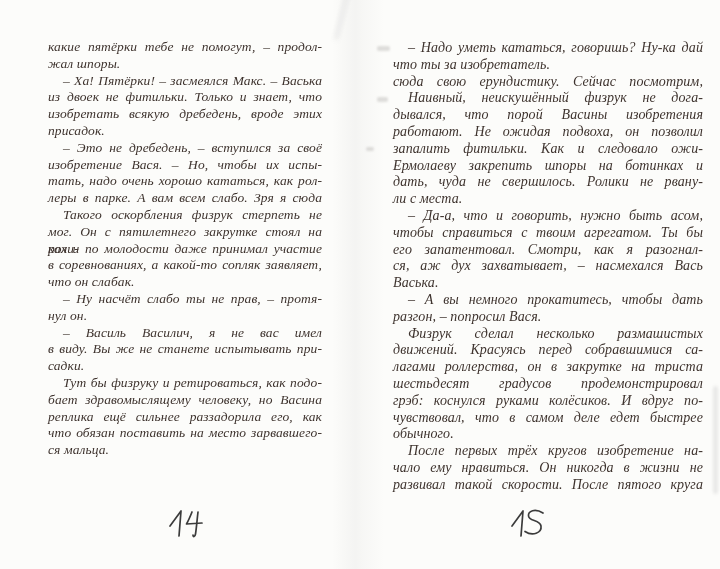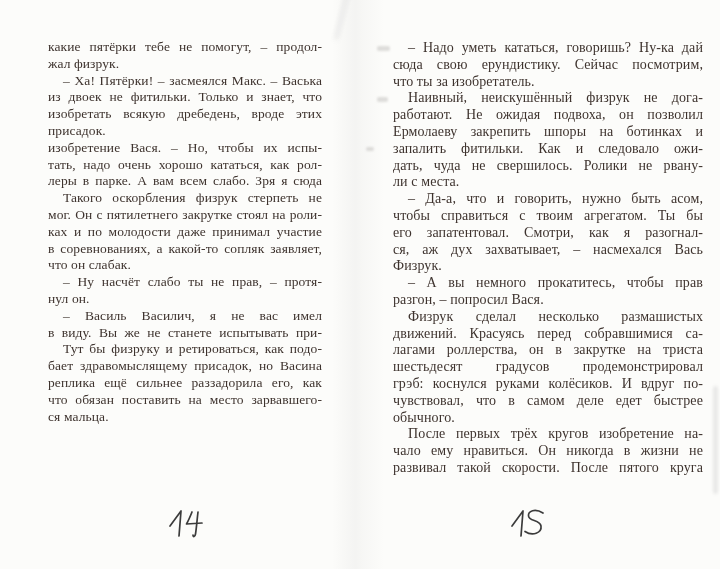--- a/index.html
+++ b/index.html
@@ -49,20 +49,21 @@
   .ghost-3 { left: 366px; top: 147px; width: 8px;  height: 4px; }
 
   .page { position: absolute; top: 0; height: 569px; }
   .page-left  { left: 0;    width: 360px; }
   .page-right { left: 360px; width: 360px; }
 
   .text-block {
     position: absolute;
     color: #3e332e;
     text-rendering: optimizeLegibility;
+    font-style: italic;
   }
   .text-block.left {
     left: 48px; top: 39px; width: 274px;
     font-size: 13.5px;
   }
   .text-block.right {
     left: 33px; top: 40px; width: 310px;  
     font-size: 14px;
   }
   .line {
@@ -96,70 +97,73 @@
   <div class="gutter-shadow"></div>
   <div class="gutter-streak"></div>
   <div class="edge-shadow"></div>
   <div class="ghost-mark ghost-1"></div>
   <div class="ghost-mark ghost-2"></div>
   <div class="ghost-mark ghost-3"></div>
 
   <section class="page page-left">
     <div class="text-block left">
         <div class="line">какие пятёрки тебе не помогут, – продол-</div>
-        <div class="line para-end">жал физрук.</div>
+        <div class="line para-end">жал шпоры.</div>
         <div class="line indent">– Ха! Пятёрки! – засмеялся Макс. – Васька</div>
         <div class="line">из двоек не фитильки. Только и знает, что</div>
         <div class="line">изобретать всякую дребедень, вроде этих</div>
         <div class="line para-end">присадок.</div>
+        <div class="line indent">– Это не дребедень, – вступился за своё</div>
         <div class="line">изобретение Вася. – Но, чтобы их испы-</div>
         <div class="line">тать, надо очень хорошо кататься, как рол-</div>
         <div class="line">леры в парке. А вам всем слабо. Зря я сюда</div>
         <div class="line indent">Такого оскорбления физрук стерпеть не</div>
         <div class="line">мог. Он с пятилетнего закрутке стоял на роли-</div>
         <div class="line">ках и по молодости даже принимал участие</div>
         <div class="line">в соревнованиях, а какой-то сопляк заявляет,</div>
         <div class="line para-end">что он слабак.</div>
         <div class="line indent">– Ну насчёт слабо ты не прав, – протя-</div>
         <div class="line para-end">нул он.</div>
         <div class="line indent">– Василь Василич, я не вас имел</div>
         <div class="line">в виду. Вы же не станете испытывать при-</div>
+        <div class="line para-end">садки.</div>
         <div class="line indent">Тут бы физруку и ретироваться, как подо-</div>
-        <div class="line">бает здравомыслящему присадок, но Васина</div>
+        <div class="line">бает здравомыслящему человеку, но Васина</div>
         <div class="line">реплика ещё сильнее раззадорила его, как</div>
         <div class="line">что обязан поставить на место зарвавшего-</div>
         <div class="line para-end">ся мальца.</div>
       </div>
     <div class="page-number page-number-left">
       <svg width="52" height="40" viewBox="0 0 52 40" fill="none" stroke="#3b3b3b" stroke-width="1.7" stroke-linecap="round" stroke-linejoin="round">
         <path d="M7 21 L18 6 L16 31"></path>
         <path d="M29 7 C27 12 25.5 15.5 23.5 19 L39 18"></path>
         <path d="M35 7 C34 15 33.5 23 32.5 29 C32 32 30 32.5 30 30"></path>
       </svg>
       <span class="sr">14</span>
     </div>
   </section>
 
   <section class="page page-right">
     <div class="text-block right">
         <div class="line indent">– Надо уметь кататься, говоришь? Ну-ка дай</div>
+        <div class="line para-end">что ты за изобретатель.</div>
         <div class="line">сюда свою ерундистику. Сейчас посмотрим,</div>
-        <div class="line para-end">что ты за изобретатель.</div>
         <div class="line indent">Наивный, неискушённый физрук не дога-</div>
+        <div class="line">дывался, что порой Васины изобретения</div>
         <div class="line">работают. Не ожидая подвоха, он позволил</div>
+        <div class="line">запалить фитильки. Как и следовало ожи-</div>
         <div class="line">Ермолаеву закрепить шпоры на ботинках и</div>
-        <div class="line">запалить фитильки. Как и следовало ожи-</div>
         <div class="line">дать, чуда не свершилось. Ролики не рвану-</div>
         <div class="line para-end">ли с места.</div>
         <div class="line indent">– Да-а, что и говорить, нужно быть асом,</div>
         <div class="line">чтобы справиться с твоим агрегатом. Ты бы</div>
         <div class="line">его запатентовал. Смотри, как я разогнал-</div>
         <div class="line">ся, аж дух захватывает, – насмехался Вась</div>
-        <div class="line para-end">Физрук.</div>
-        <div class="line indent">– А вы немного прокатитесь, чтобы прав</div>
+        <div class="line para-end">Васька.</div>
+        <div class="line indent">– А вы немного прокатитесь, чтобы дать</div>
         <div class="line para-end">разгон, – попросил Вася.</div>
         <div class="line indent">Физрук сделал несколько размашистых</div>
         <div class="line">движений. Красуясь перед собравшимися са-</div>
         <div class="line">лагами роллерства, он в закрутке на триста</div>
         <div class="line">шестьдесят градусов продемонстрировал</div>
         <div class="line">грэб: коснулся руками колёсиков. И вдруг по-</div>
         <div class="line">чувствовал, что в самом деле едет быстрее</div>
         <div class="line para-end">обычного.</div>
         <div class="line indent">После первых трёх кругов изобретение на-</div>
         <div class="line">чало ему нравиться. Он никогда в жизни не</div>

